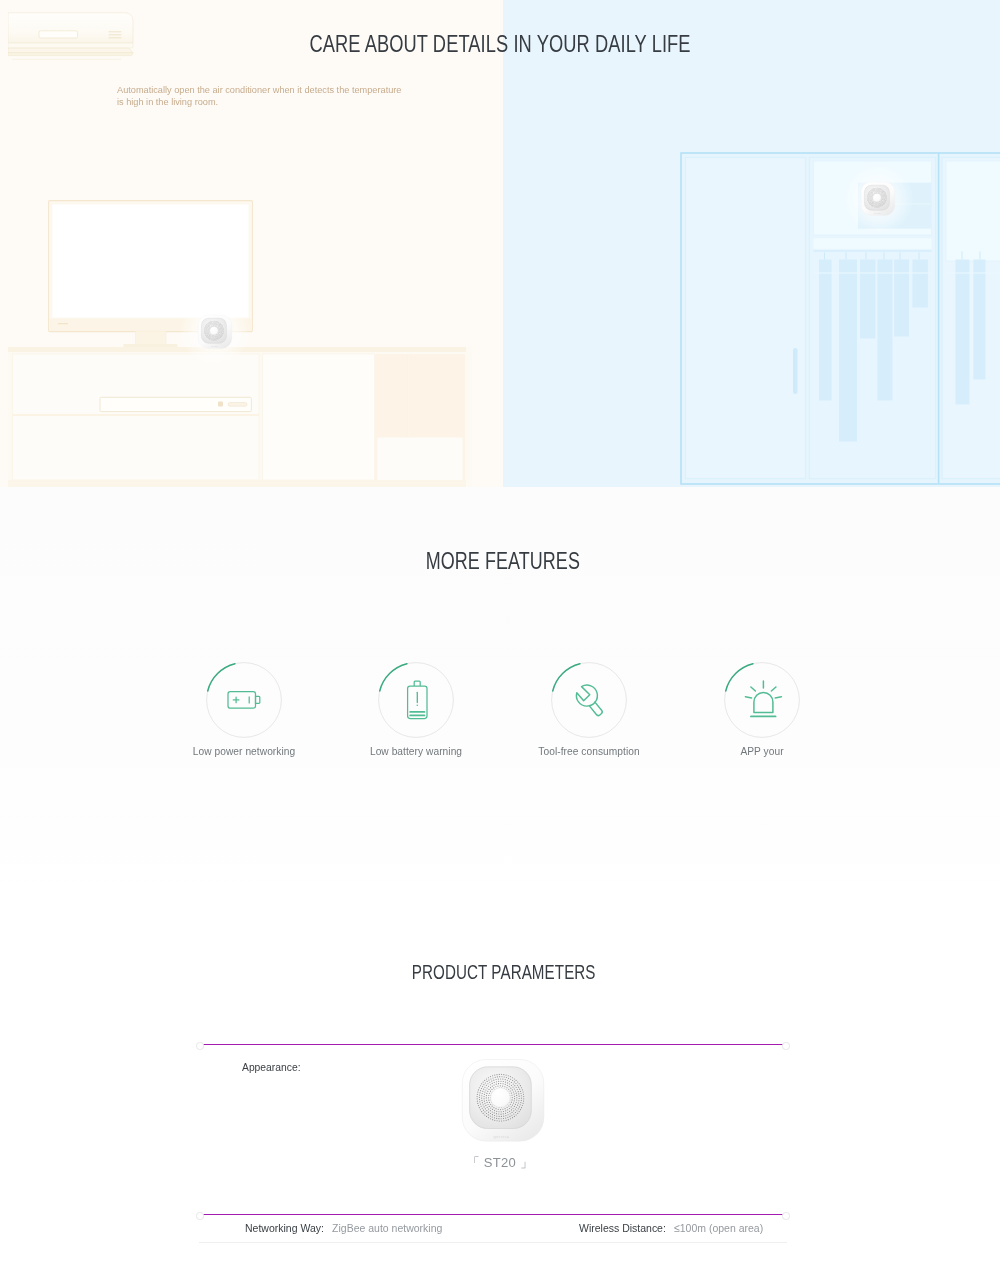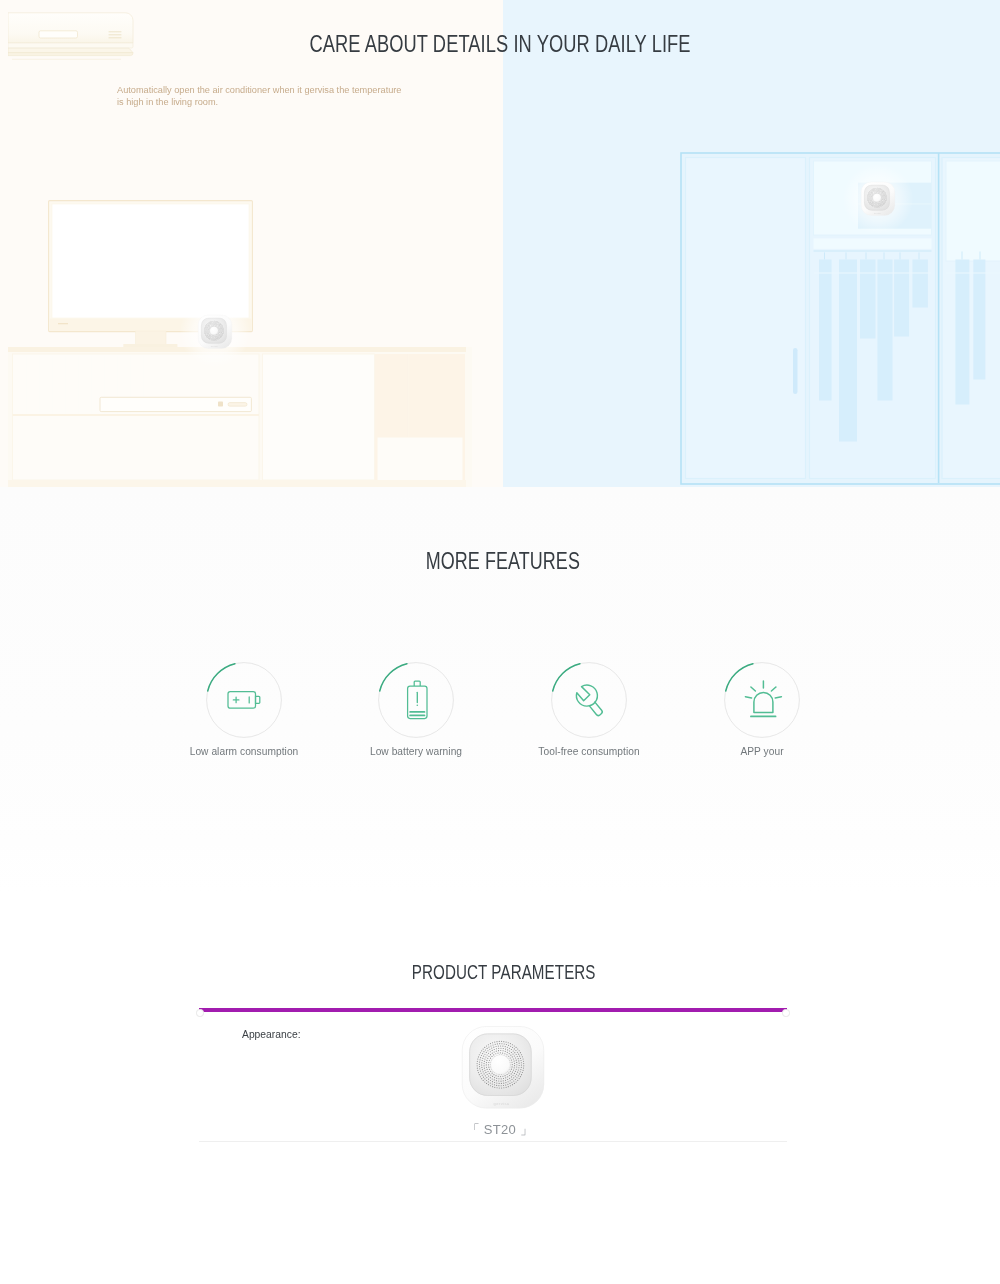--- a/index.html
+++ b/index.html
@@ -66,21 +66,21 @@
   .feat .circle { position:relative; width:76px; height:76px; margin:0 auto; }
   .feat .label { margin-top:8px; font-size:10.2px; color:#72787c; letter-spacing:0.05px; }
 
   
   .params { position:absolute; left:0; top:891px; width:1000px; height:393px; background:#ffffff; }
   .params-title { position:absolute; left:0; top:70px; width:1000px; text-align:center; margin:0;
     font-size:20.6px; letter-spacing:0.1px; color:#363c42; font-weight:400; line-height:22px;
     transform:scaleX(0.737); transform-origin:514px 50%; }
 
   .ptable { position:absolute; left:199px; top:117px; width:588px; }
-  .prow { position:relative; border-top:4px solid #a21caf; }
+  .prow { position:relative; border-top:1px solid #a21caf;margin-top:36px; }
   .prow:last-child { border-bottom:1px solid #efefef; }
   .prow::before, .prow::after{ content:""; position:absolute; top:-2.6px; width:5.2px; height:5.2px;
       border:1px solid #e7e7e7; border-radius:50%; background:#fff; }
   .prow::before { left:-2.6px; }
   .prow::after  { right:-2.6px; }
   .ecap { position:absolute; bottom:-2.6px; width:5.2px; height:5.2px;
       border:1px solid #e7e7e7; border-radius:50%; background:#fff; }
   .ecap.l{ left:-2.6px; }
   .ecap.r{ right:-2.6px; }
 
@@ -559,40 +559,40 @@
     <svg class="sensor-scene sensor-living" viewBox="0 0 120 120">
         <use href="#sensorDevice"></use>
       </svg>
 
     <div class="glow glow-b"></div>
     <svg class="sensor-scene sensor-wardrobe" viewBox="0 0 120 120">
         <use href="#sensorDevice"></use>
       </svg>
 
     <h1 class="hero-title">CARE ABOUT DETAILS IN YOUR DAILY LIFE</h1>
-    <p class="sub-left">Automatically open the air conditioner when it gervisa the temperature is high in the living room.</p>
+    <p class="sub-left">Automatically open the air conditioner when it detects the temperature is high in the living room.</p>
   </section>
 
   <section class="features">
     <h2 class="features-title">MORE FEATURES</h2>
 
     <div class="feat-row">
 
       <div class="feat" style="left:164px">
         <div class="circle">
           <svg viewBox="0 0 76 76" width="76" height="76">
             <circle cx="38" cy="38" r="37.4" fill="none" stroke="#d9d9d9" stroke-width="0.6"></circle>
             <path d="M28.95 1.71 A37.4 37.4 0 0 0 1.71 28.95" fill="none" stroke="#3aab80" stroke-width="1.5" stroke-linecap="round"></path>
             <rect x="22" y="29.6" width="27.5" height="16.6" rx="2.2" fill="none" stroke="#52bd94" stroke-width="1.25"></rect>
             <path d="M49.5 34.4 h3.4 a0.9 0.9 0 0 1 0.9 0.9 v5.2 a0.9 0.9 0 0 1 -0.9 0.9 h-3.4 z" fill="none" stroke="#52bd94" stroke-width="1.25"></path>
             <path d="M27.3 37.9 h5.6 M30.1 35.1 v5.6" stroke="#52bd94" stroke-width="1.25" stroke-linecap="round"></path>
             <path d="M43.2 34.9 v6" stroke="#52bd94" stroke-width="1.25" stroke-linecap="round"></path>
           </svg>
         </div>
-        <div class="label">Low alarm consumption</div>
+        <div class="label">Low power networking</div>
       </div>
 
       <div class="feat" style="left:336px">
         <div class="circle">
           <svg viewBox="0 0 76 76" width="76" height="76">
             <circle cx="38" cy="38" r="37.4" fill="none" stroke="#d9d9d9" stroke-width="0.6"></circle>
             <path d="M28.95 1.71 A37.4 37.4 0 0 0 1.71 28.95" fill="none" stroke="#3aab80" stroke-width="1.5" stroke-linecap="round"></path>
             <rect x="29.6" y="24.1" width="19.4" height="32.4" rx="2.4" fill="none" stroke="#52bd94" stroke-width="1.25"></rect>
             <path d="M36.2 24.1 v-4.1 a0.9 0.9 0 0 1 0.9 -0.9 h4.2 a0.9 0.9 0 0 1 0.9 0.9 v4.1" fill="none" stroke="#52bd94" stroke-width="1.25"></path>
             <path d="M39.3 30.3 v10.2" stroke="#52bd94" stroke-width="1.35" stroke-linecap="round"></path>
@@ -648,18 +648,22 @@
         <div class="device-wrap">
           <svg class="device-big" viewBox="0 0 120 120" width="88" height="88">
               <use href="#sensorDevice"></use>
             </svg>
         </div>
         <div class="device-code">「 ST20 」</div>
       </div>
 
 
 
+      <div class="prow spec-row">
+        <div class="spec-cell spec-pair" style="left:46px"><span class="spec-key">Networking Way:</span><span class="spec-val">ZigBee auto networking</span></div>
+        <div class="spec-cell spec-pair" style="left:380px"><span class="spec-key">Wireless Distance:</span><span class="spec-val">≤100m (open area)</span></div>
+      </div>
 
 
     </div>
   </section>
 
 </div>
 
 </body></html>

